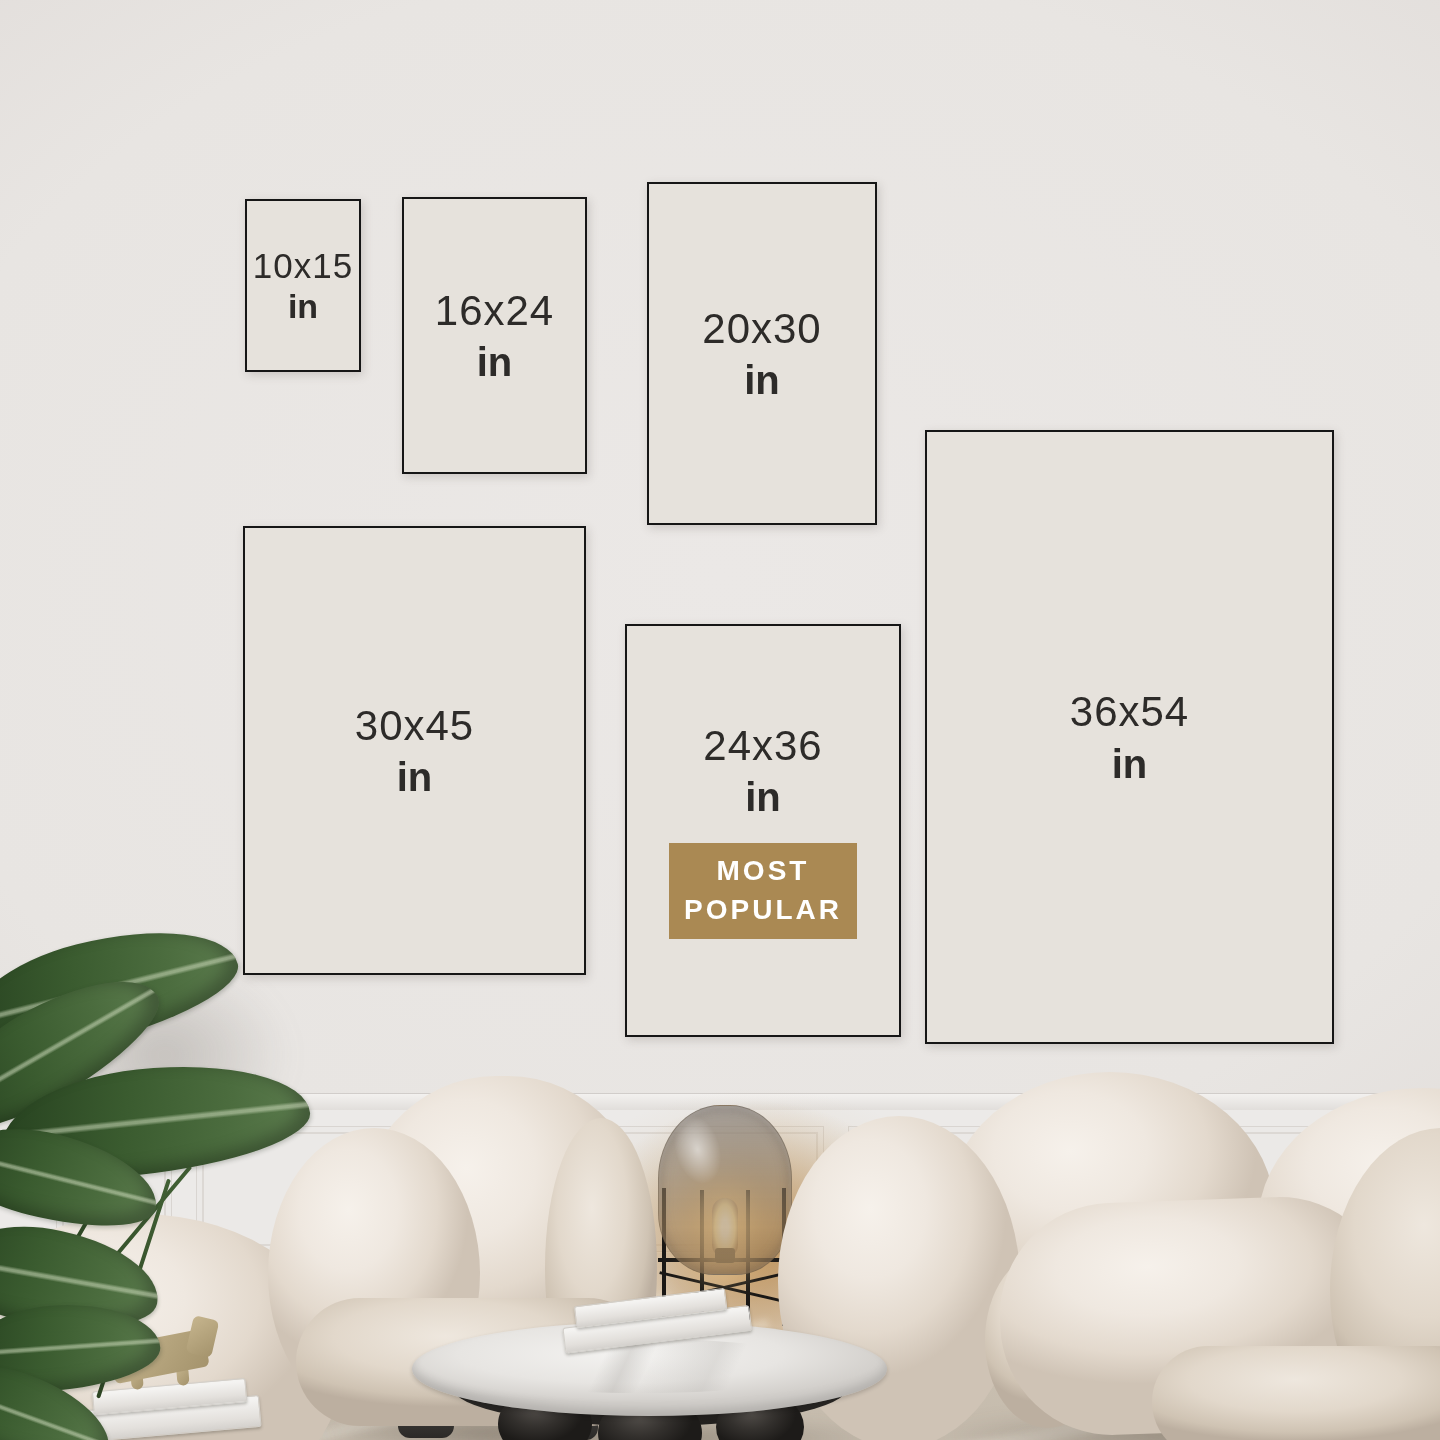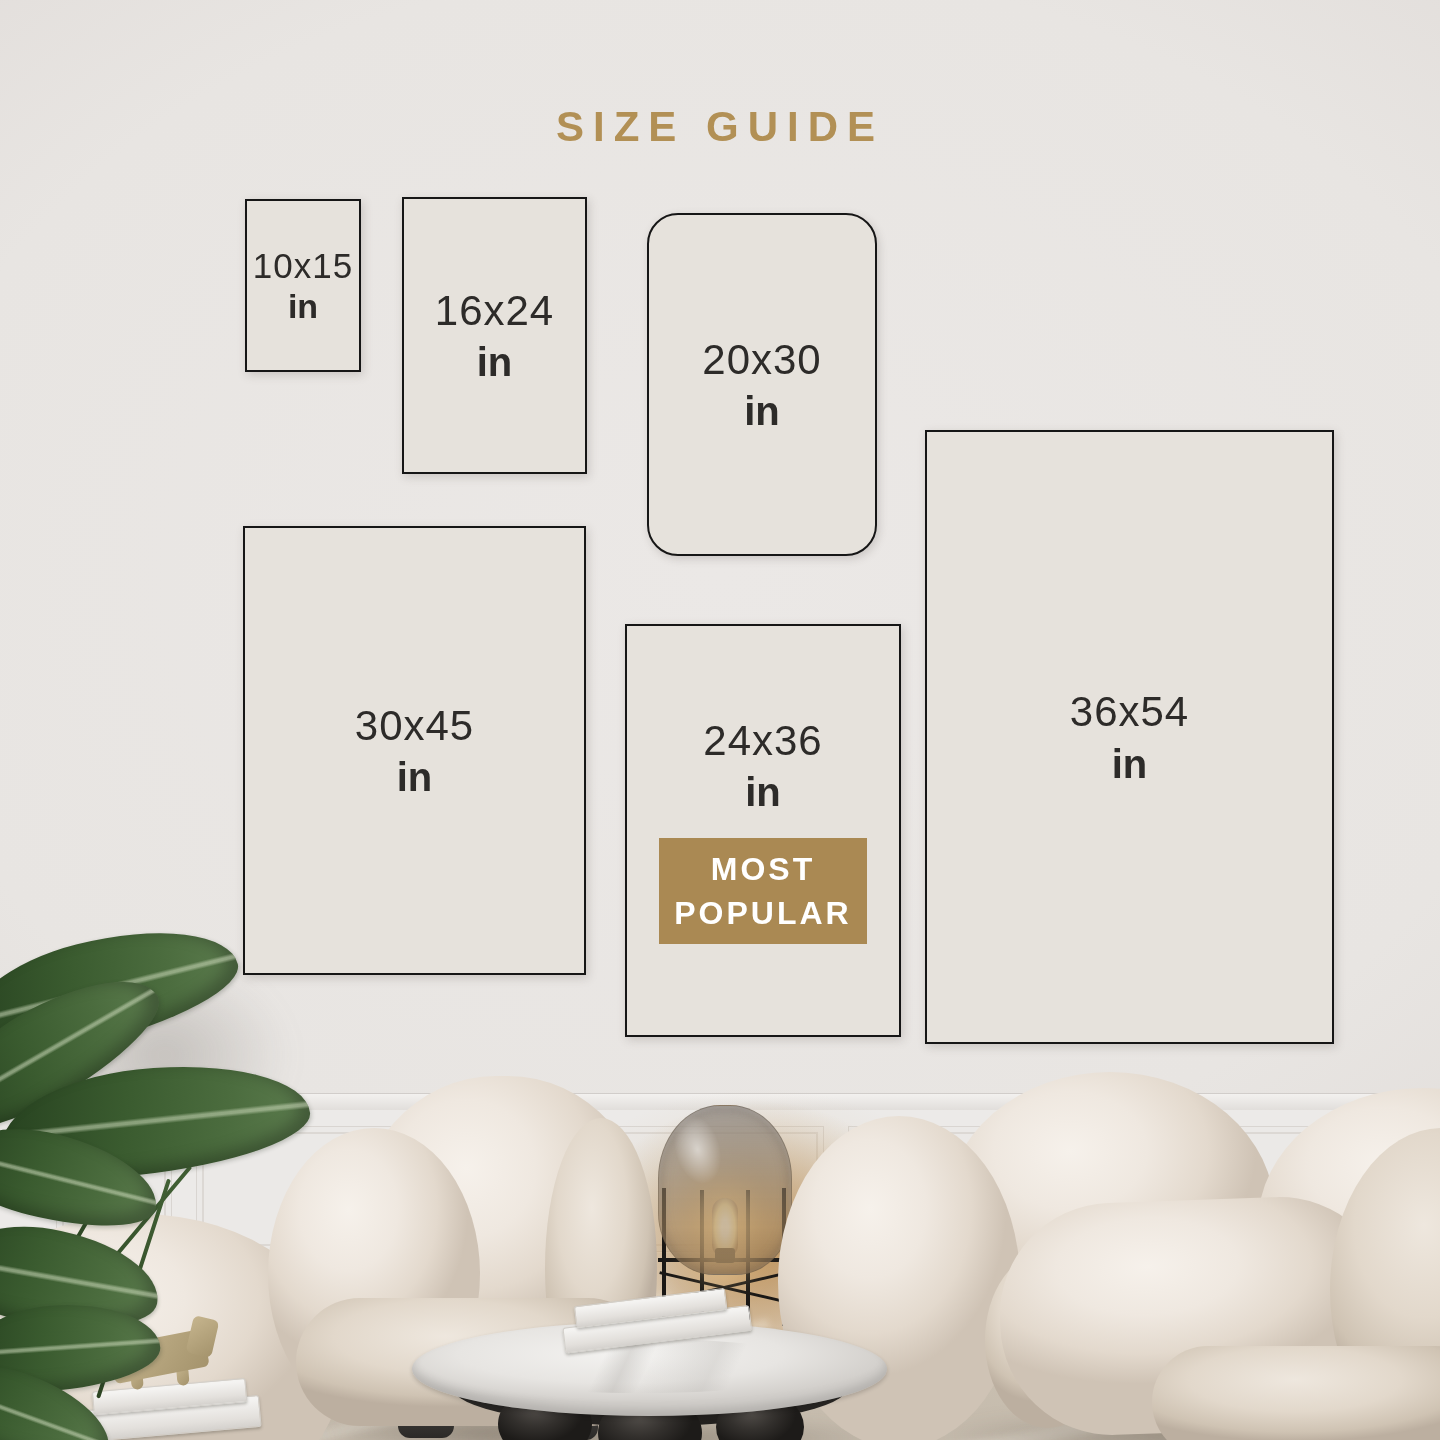--- a/index.html
+++ b/index.html
@@ -33,26 +33,26 @@
     font-size:42px;font-weight:bold;letter-spacing:9px;color:var(--accent-gold,#b29055);}
   .frame{background:var(--frame-fill,#e6e2dc);border:2px solid var(--frame-border,#161616);
     box-shadow:2px 3px 9px rgba(90,84,78,.22);
     display:flex;flex-direction:column;align-items:center;justify-content:center;
     color:var(--label-text,#2d2b29);}
   .dim{font-size:42px;line-height:1.12;letter-spacing:1px;}
   .unit{font-size:40px;line-height:1.1;margin-top:6px;font-weight:bold;}
   .f0{left:245px;top:199px;width:112px;height:169px;}
   .f0 .dim{font-size:35px;} .f0 .unit{font-size:34px;margin-top:3px;}
   .f1{left:402px;top:197px;width:181px;height:273px;}
-  .f2{left:647px;top:213px;width:226px;height:339px;border-radius:31px;}
+  .f2{left:647px;top:182px;width:226px;height:339px;}
   .f3{left:243px;top:526px;width:339px;height:445px;}
   .f4{left:625px;top:624px;width:272px;height:409px;}
   .f5{left:925px;top:430px;width:405px;height:610px;}
   .badge{margin-top:24px;background:var(--badge-gold,#aa8953);color:#fff;
-    font-weight:bold;font-size:32px;letter-spacing:3px;line-height:1.38;
+    font-weight:bold;font-size:28px;letter-spacing:3px;line-height:1.38;
     padding:9px 15px;text-align:center;}
 
   
   .carpet{left:0;top:1300px;width:1440px;height:140px;
     background:linear-gradient(180deg,#ccc2b2,#c5bbad);
     clip-path:polygon(0 68%,100% 16%,100% 100%,0 100%);}
   .streak{background:rgba(255,252,244,.26);filter:blur(3px);}
   .seam{background:rgba(92,82,69,.42);}
   .floor-shadow{background:radial-gradient(closest-side, rgba(70,60,48,.45), transparent);
     filter:blur(9px);border-radius:50%;}
@@ -111,21 +111,20 @@
   <div class="abs panel" style="left:196px;width:300px;"></div>
   <div class="abs panel" style="left:522px;width:300px;"></div>
   <div class="abs panel" style="left:848px;width:300px;"></div>
   <div class="abs panel" style="left:1174px;width:266px;"></div>
   <div class="abs baseboard"></div>
 
   <div class="abs plant-shadow"></div>
   <div class="abs lamp-glow2"></div>
   <div class="abs lamp-glow"></div>
 
-  <h1 class="abs title">SIZE GUIDE</h1>
 
   <div class="abs frame f0">
     <div class="dim">10x15</div>
     <div class="unit">in</div>
   </div>
   <div class="abs frame f1">
     <div class="dim">16x24</div>
     <div class="unit">in</div>
   </div>
   <div class="abs frame f2">

